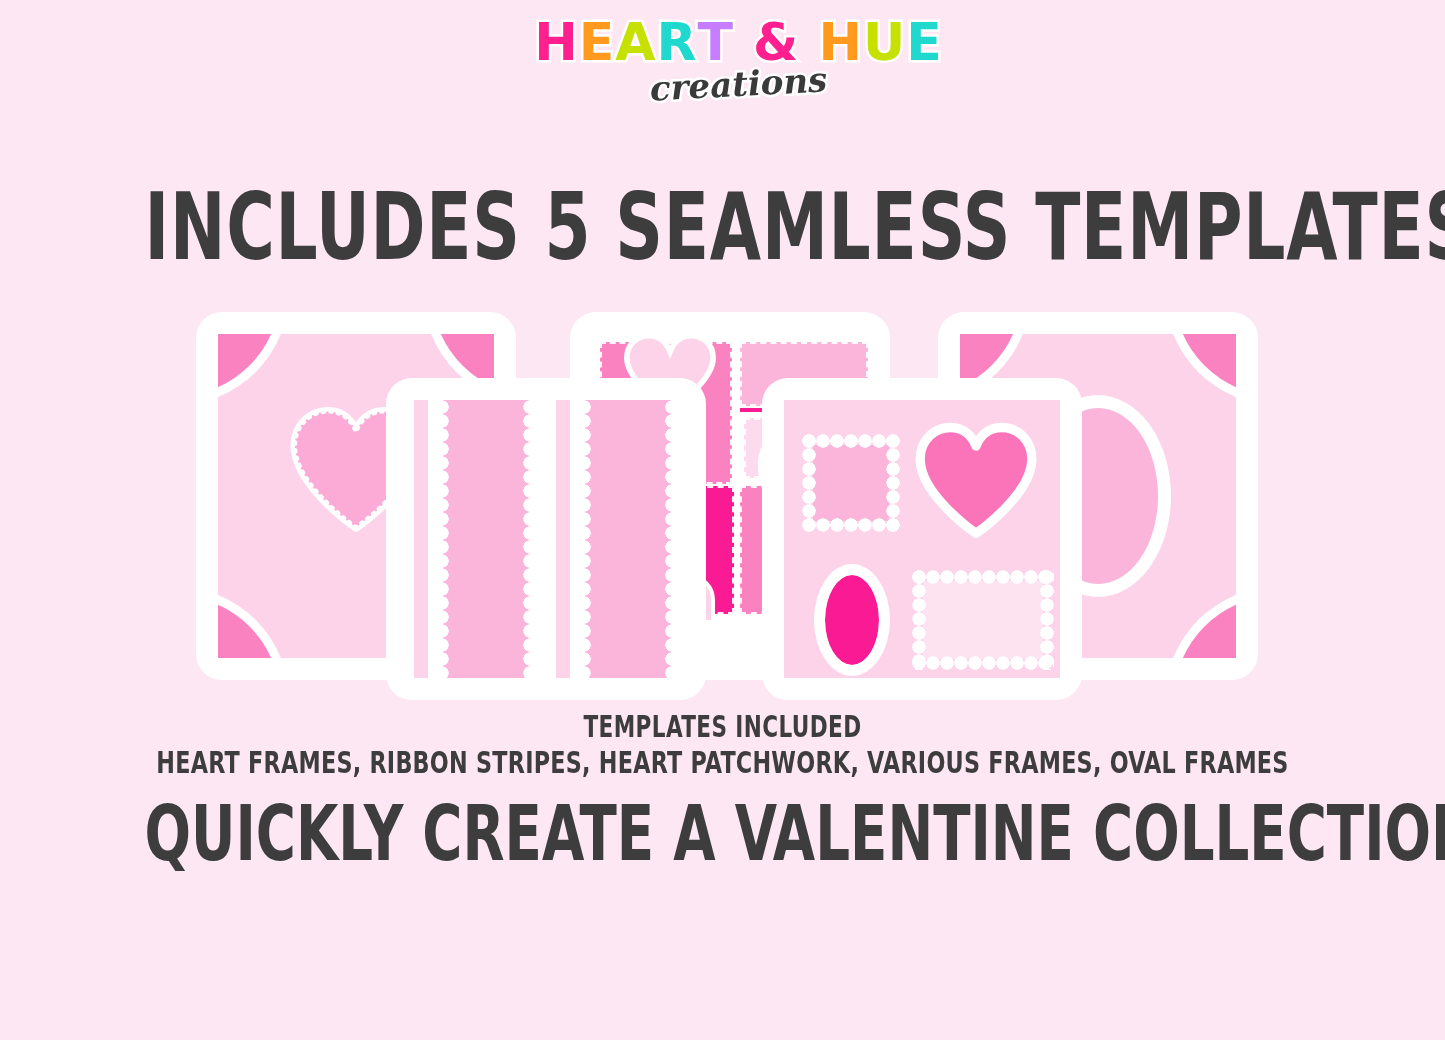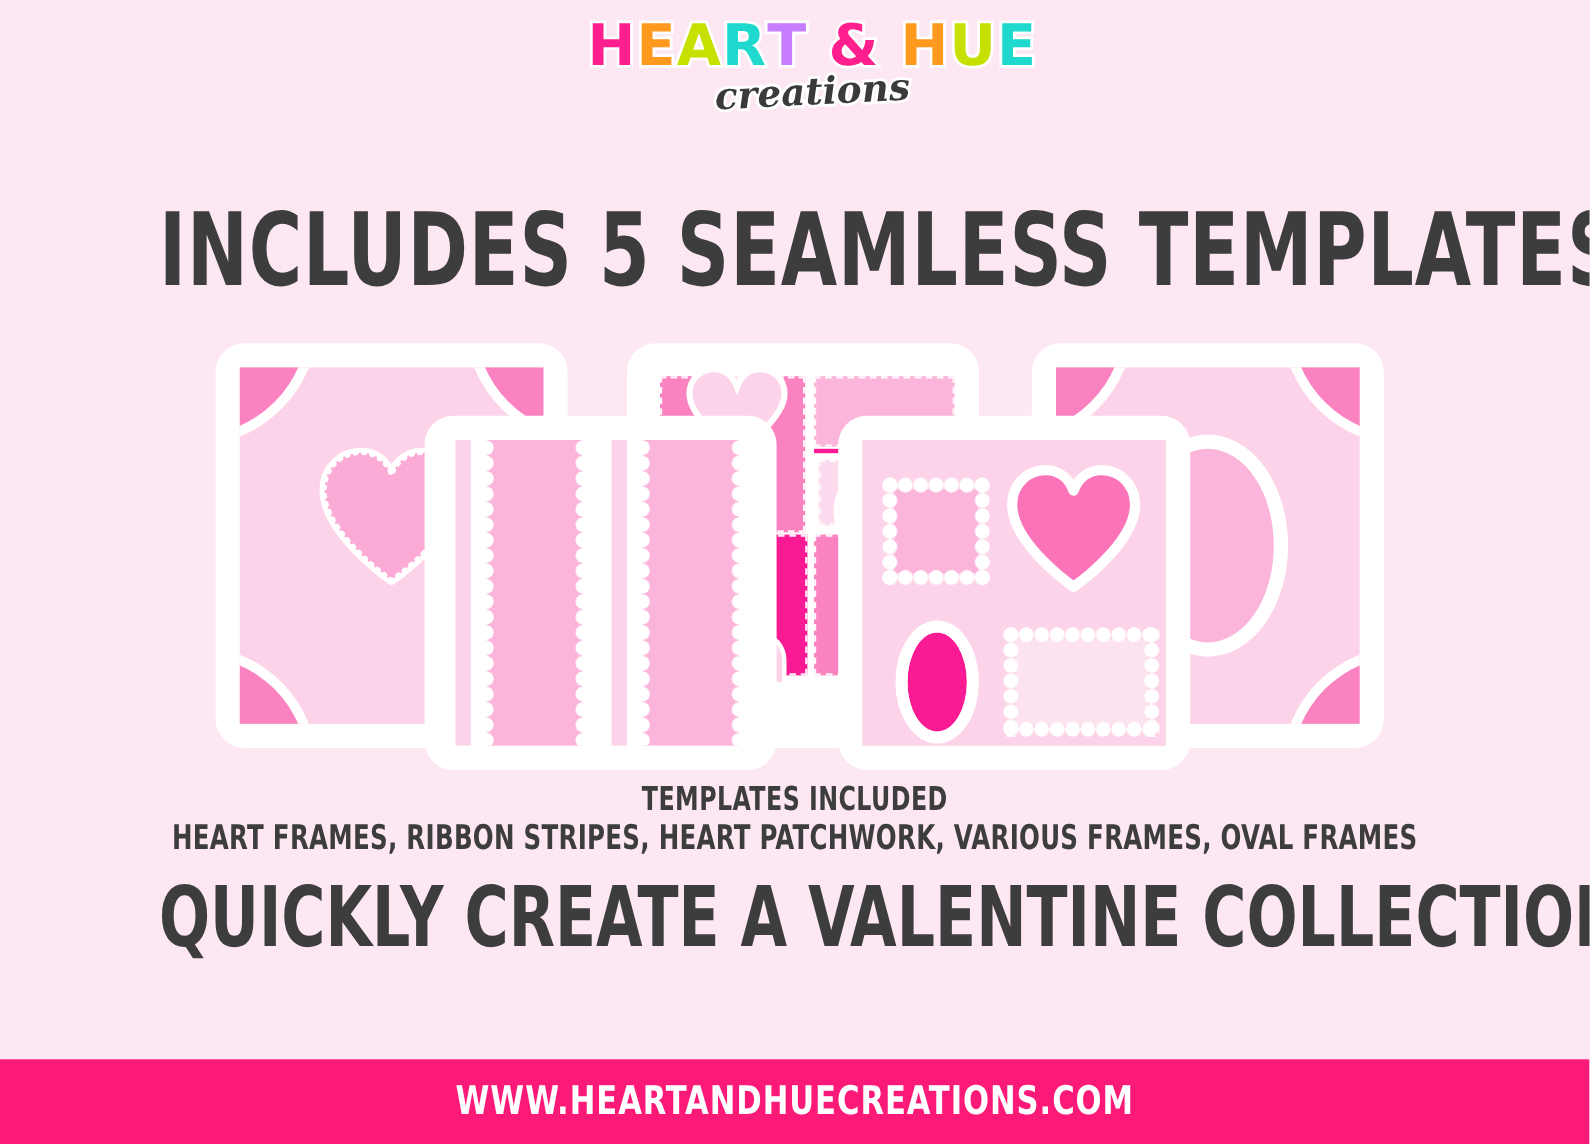--- a/index.html
+++ b/index.html
@@ -219,17 +219,14 @@
       </div>
     </div>
 
   </div>
 
   <div id="sub1" class="hand">TEMPLATES INCLUDED</div>
   <div id="sub2" class="hand">HEART FRAMES, RIBBON STRIPES, HEART PATCHWORK, VARIOUS FRAMES, OVAL FRAMES</div>
 
   <div id="tagline" class="hand">QUICKLY CREATE A VALENTINE COLLECTION!</div>
 
-  <div id="footer">
-    <div id="footer-url">WWW.HEARTANDHUECREATIONS.COM</div>
-  </div>
 
 </div>
 
 </body></html>

